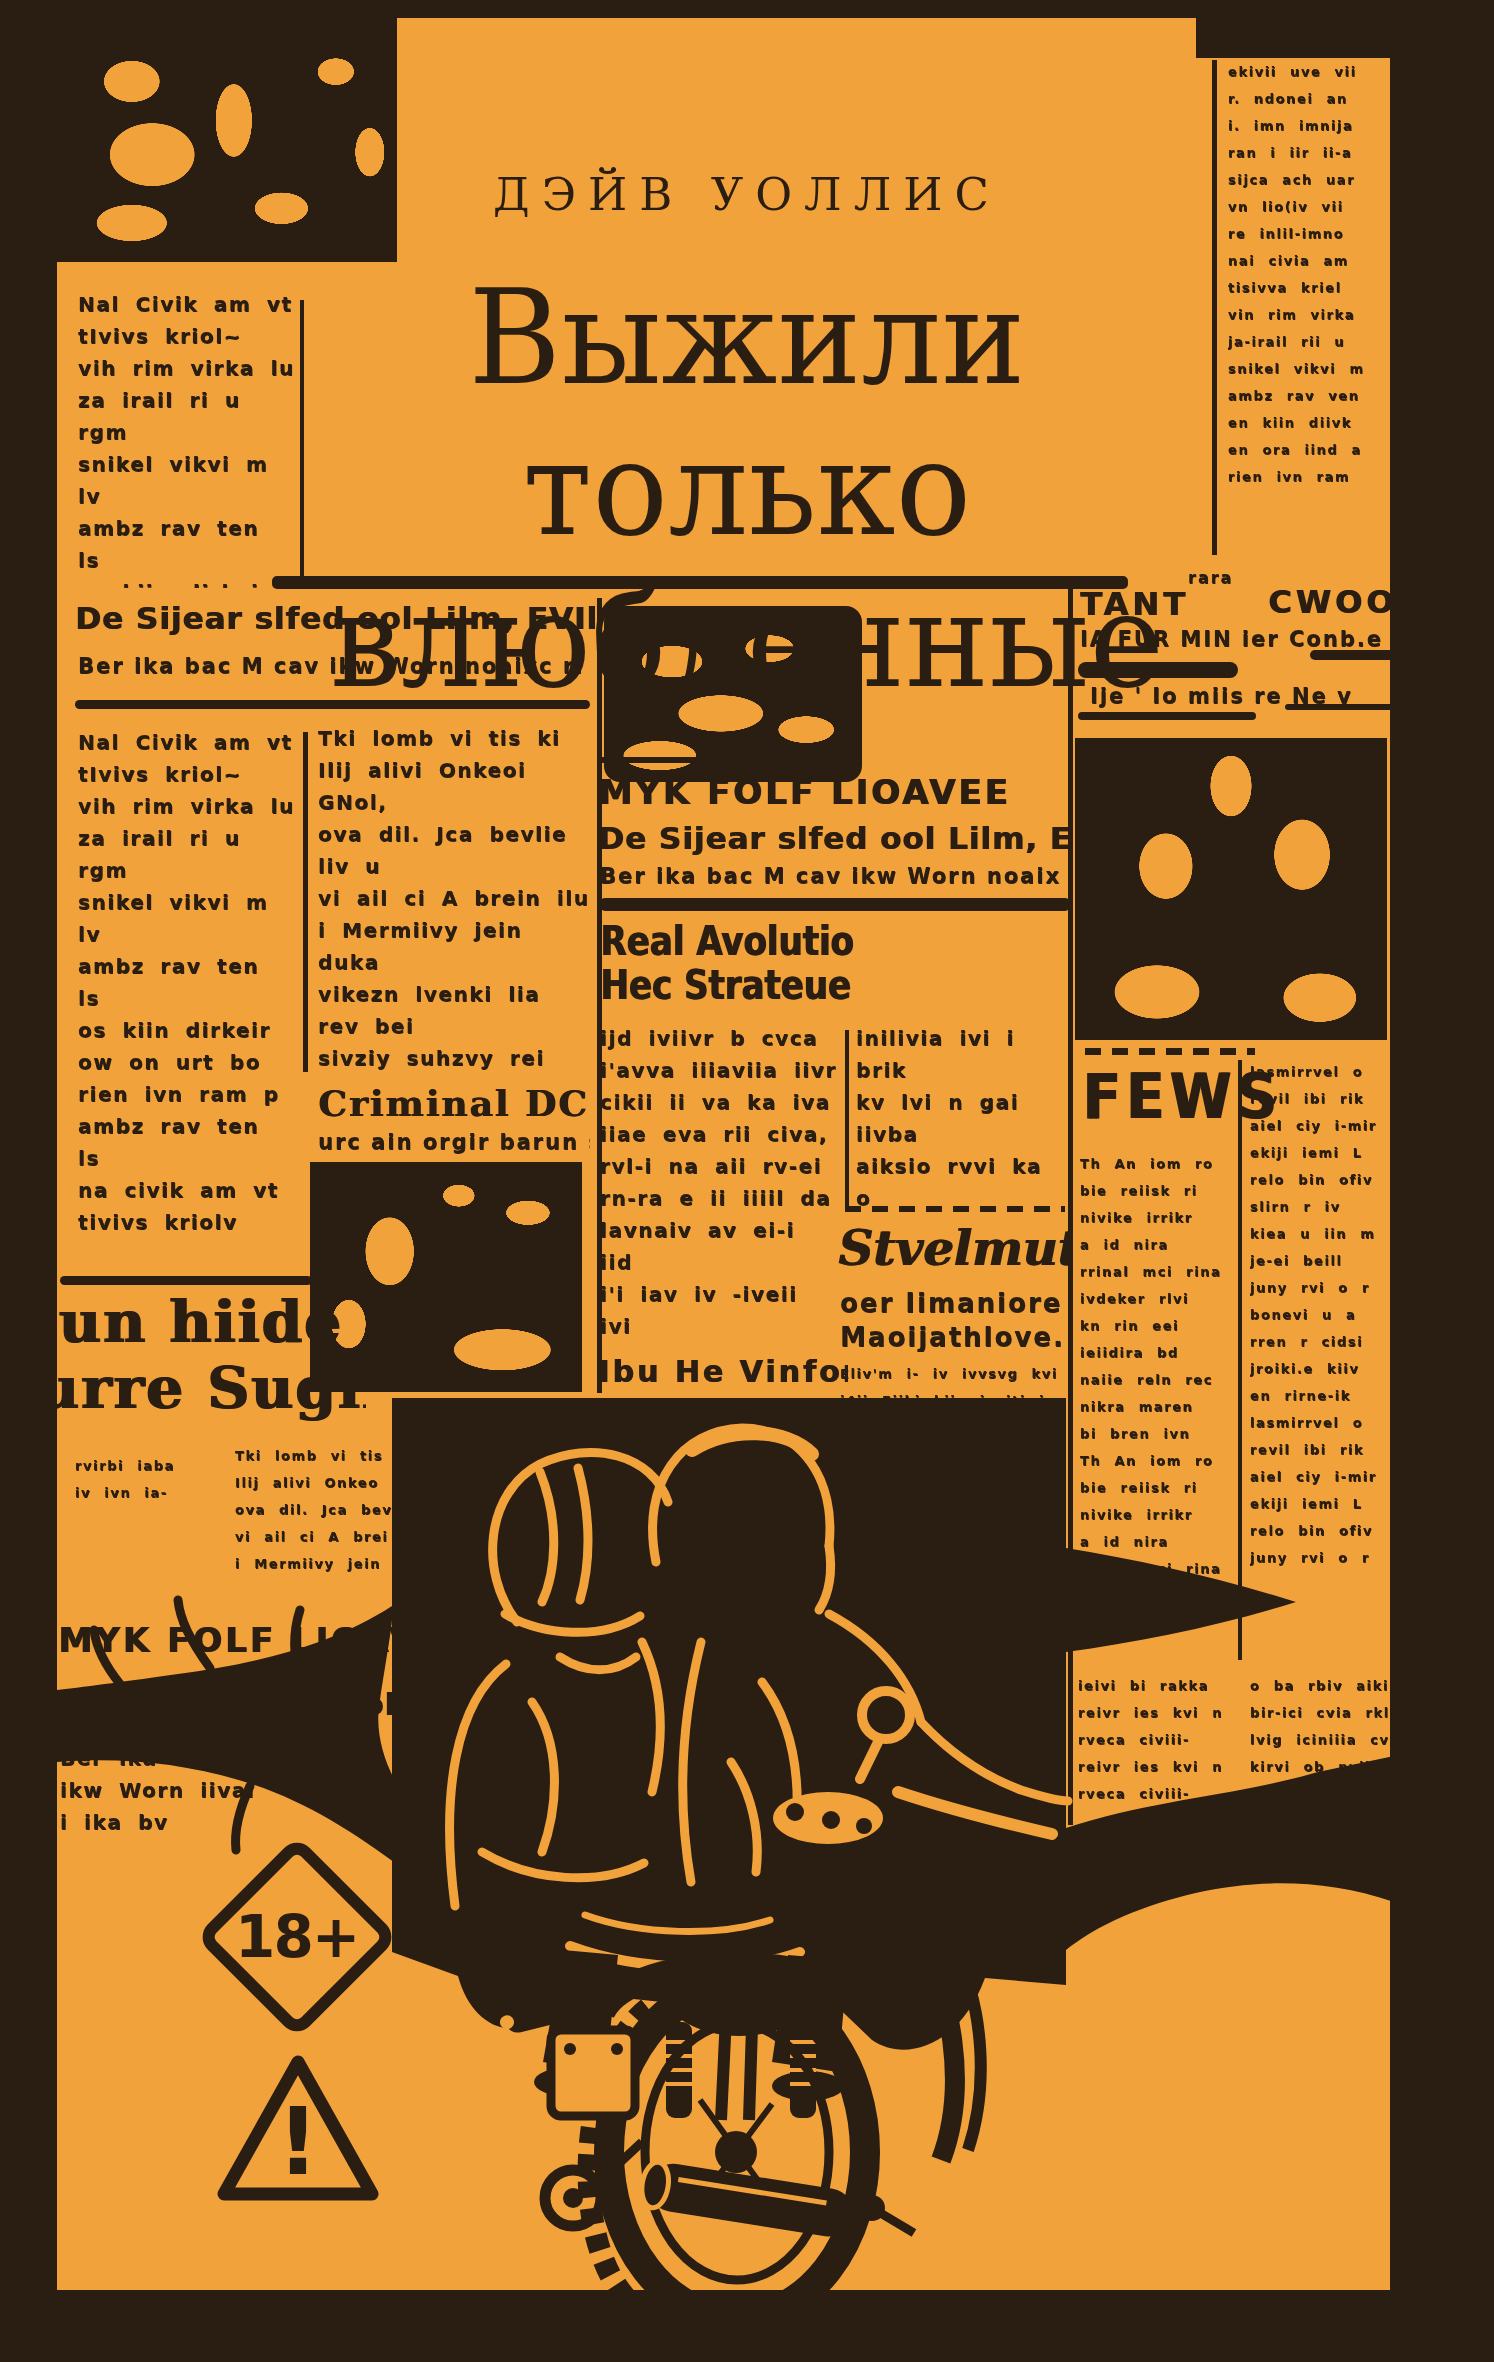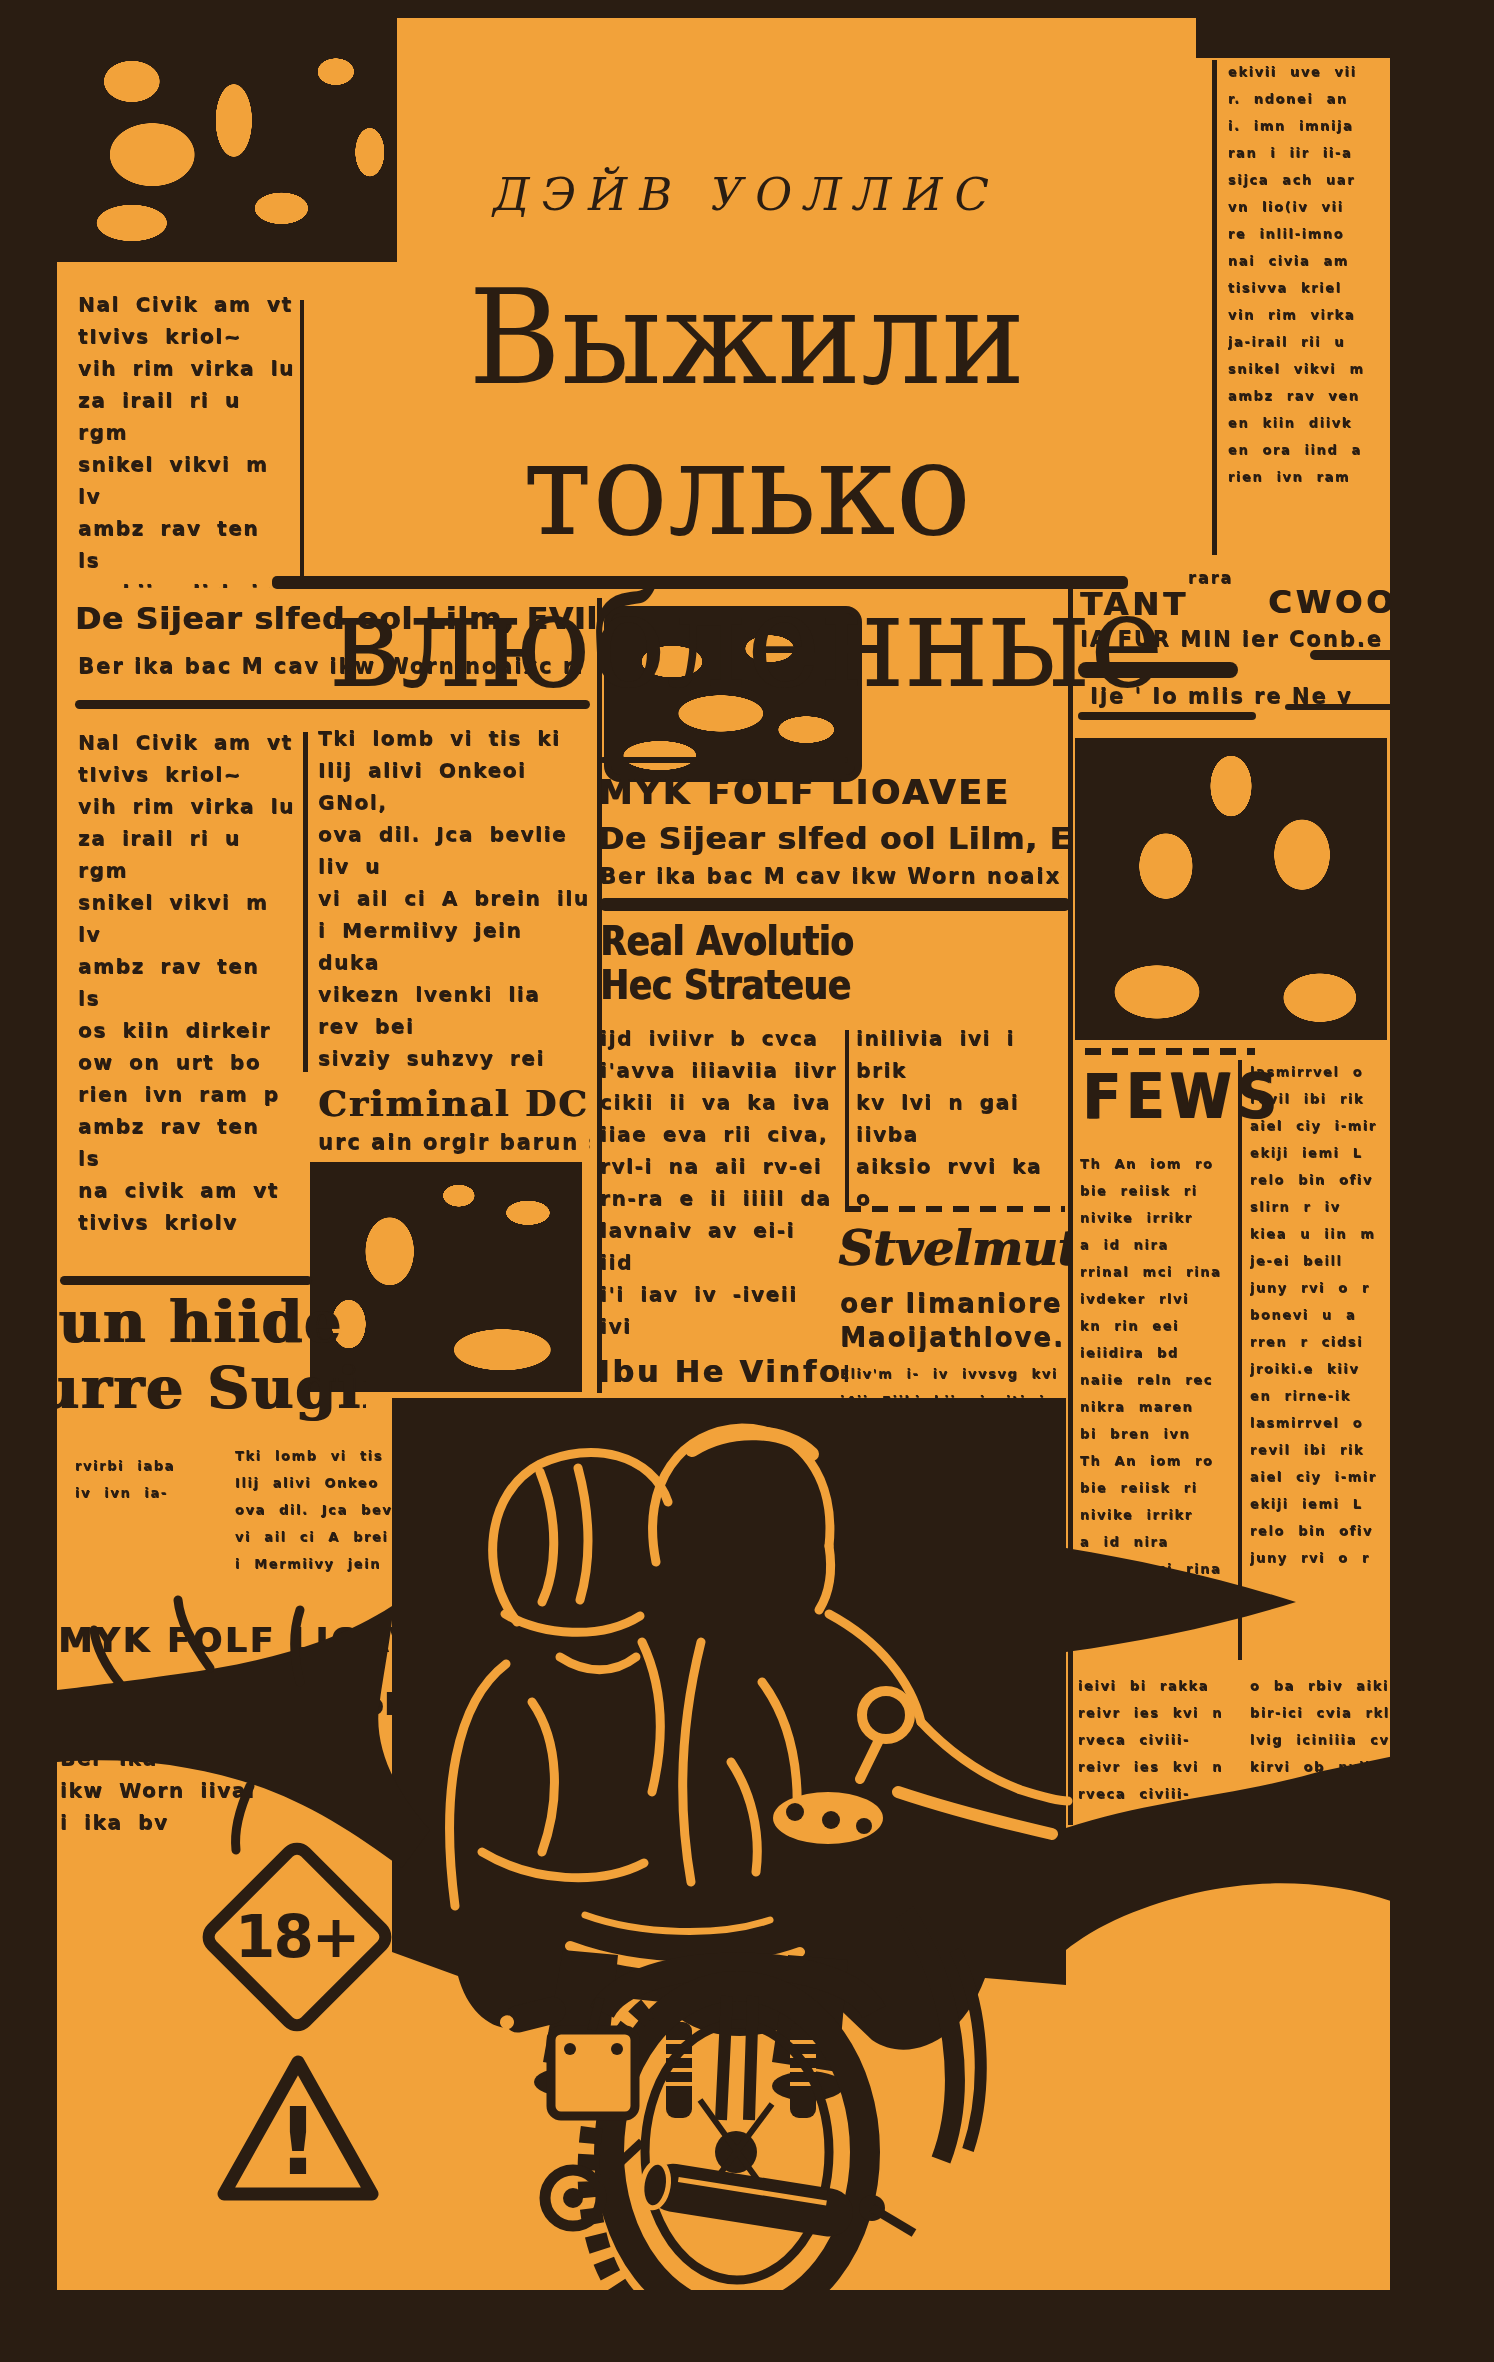--- a/index.html
+++ b/index.html
@@ -194,21 +194,21 @@
 Ilij alivi Onkeo
 ova dil. Jca bev
 vi ail ci A brei
 i Mermiivy jein</div>
   <div class="abs hl hl-myk" style="left:58px;top:1620px;width:372px;">MYK FOLF LIOAVEE</div>
   <div class="abs hl hl-silver" style="left:58px;top:1686px;width:355px;">De Sijear slfed ool Lilm, EVIl</div>
   <div class="abs nt" style="left:60px;top:1742px;width:280px;height:100px;">Ber ika bac M ke
 ikw Worn iivai
 i ika bv</div>
 
-  <div class="abs author" style="left:297px;top:168px;width:900px;font-style:italic;">ДЭЙВ УОЛЛИС</div>
+  <div class="abs author" style="left:297px;top:168px;width:900px;">ДЭЙВ УОЛЛИС</div>
   <div class="abs title" style="left:250px;top:262px;width:994px;">
     <div>Выжили только</div>
     <div>влюбленные</div>
   </div>
   <div class="abs hrule" style="left:272px;top:576px;width:856px;height:13px;"></div>
 
   <div class="abs vrule" style="left:597px;top:598px;width:5px;height:795px;"></div>
   <div class="abs ht ht-crowd" style="left:604px;top:606px;width:244px;height:162px;border:7px solid var(--ink);"></div>
   <div class="abs hrule" style="left:600px;top:757px;width:248px;height:6px;"></div>
   <div class="abs hl hl-myk" style="left:598px;top:772px;width:470px;">MYK FOLF LIOAVEE</div>

